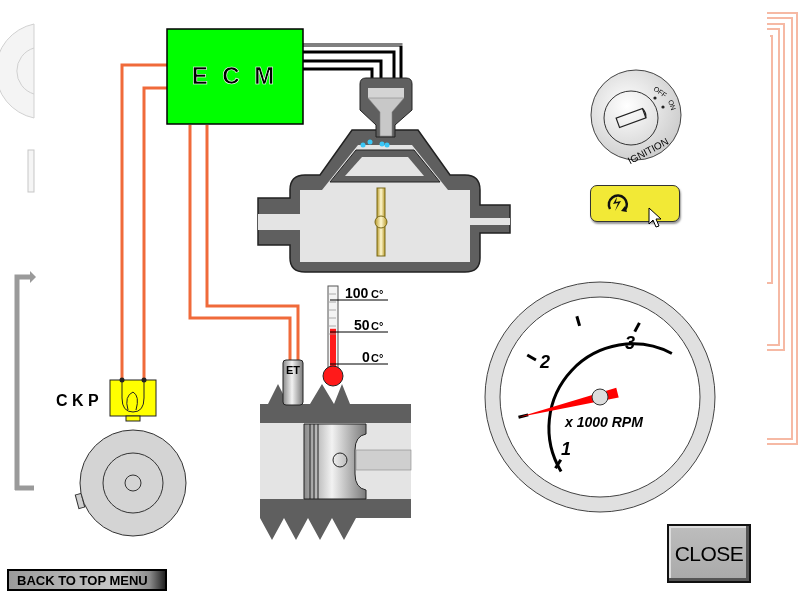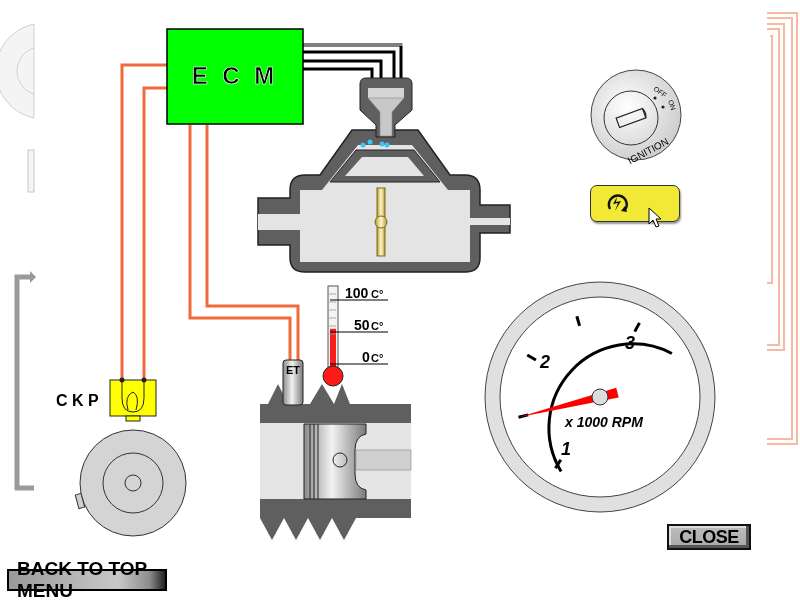--- a/index.html
+++ b/index.html
@@ -1,30 +1,30 @@
 <!DOCTYPE html>
 <html><head>
 <meta charset="utf-8">
 <style>
   html, body { margin:0; padding:0; background:#fff; }
   body { width:800px; height:600px; position:relative; overflow:hidden; font-family:"Liberation Sans", sans-serif; }
   #diagram { position:absolute; left:0; top:0; width:800px; height:600px; }
   .ecm-label { font-family:"Liberation Sans", sans-serif; font-weight:bold; font-size:24px; fill:#000; letter-spacing:4px; }
   .lbl { font-family:"Liberation Sans", sans-serif; font-weight:bold; }
   .btn-close {
-    position:absolute; left:667px; top:524px; width:84px; height:26px;
+    position:absolute; left:667px; top:524px; width:84px; height:59px;
     background:linear-gradient(#bdbdbd,#a9a9a9); border:2px solid #111; box-sizing:border-box;
     box-shadow: inset -3px -3px 0 #555, inset 2px 2px 0 #ddd;
-    font-family:"Liberation Sans", sans-serif; font-weight:bold; font-size:18px; color:#000;
+    font-family:"Liberation Sans", sans-serif; font-weight:normal; font-size:21px; color:#000;
     display:flex; align-items:center; justify-content:center; cursor:pointer; letter-spacing:-0.5px;
   }
   .btn-back {
     position:absolute; left:7px; top:569px; width:160px; height:22px;
     background:linear-gradient(90deg,#9a9a9a,#c8c8c8 70%,#8d8d8d 90%,#222); border:2px solid #000; box-sizing:border-box;
-    font-family:"Liberation Sans", sans-serif; font-weight:bold; font-size:19px; color:#000;
+    font-family:"Liberation Sans", sans-serif; font-weight:bold; font-size:13px; color:#000;
     display:flex; align-items:center; justify-content:flex-start; padding-left:8px; cursor:pointer;
   }
   .btn-start {
     position:absolute; left:590px; top:185px; width:90px; height:37px;
     background:#f2e936; border:1px solid #333; border-radius:7px; box-sizing:border-box;
     box-shadow: 1px 2px 2px #999; cursor:pointer;
   }
 </style>
 </head>
 <body>

